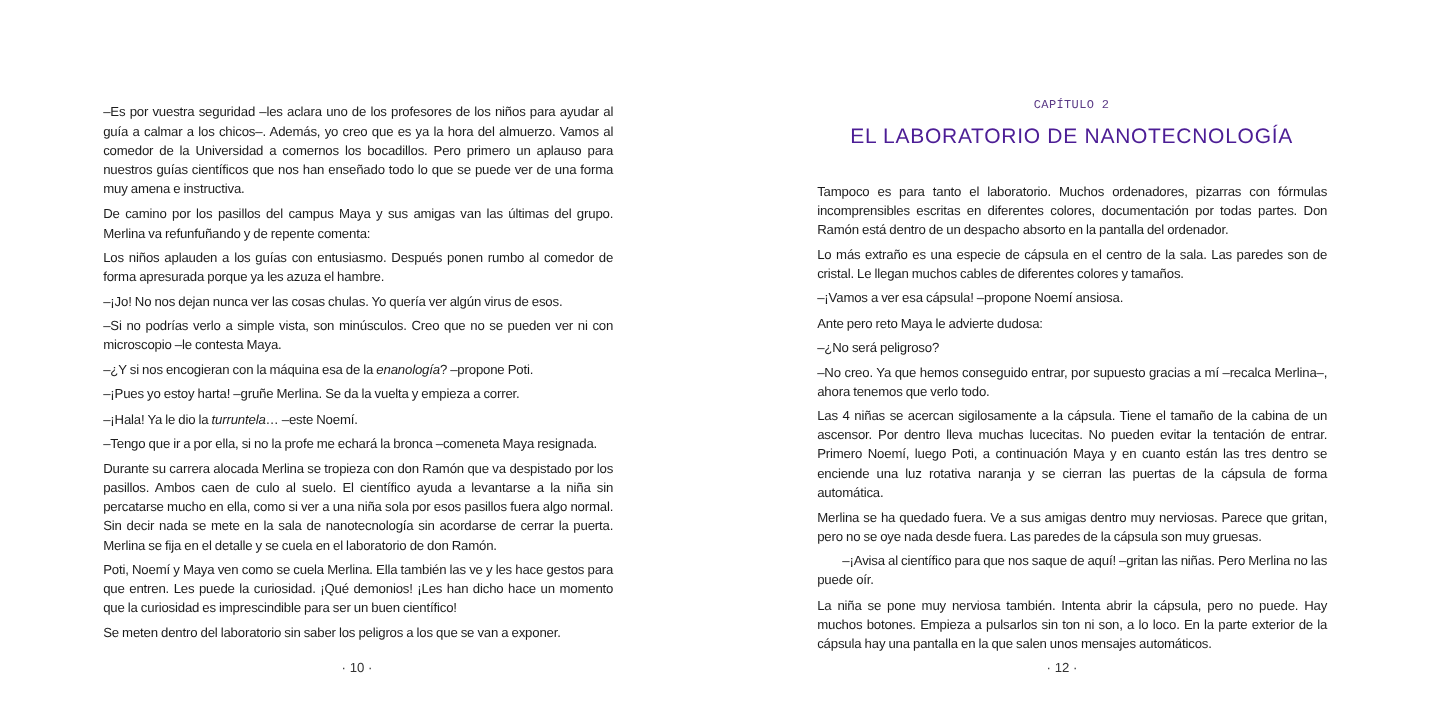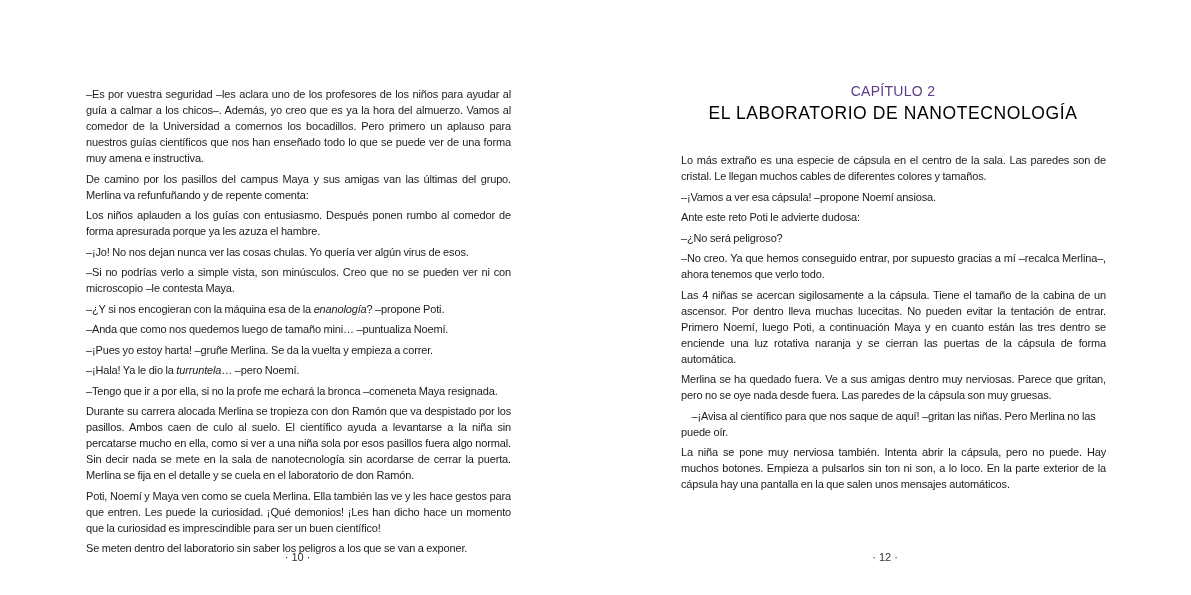--- a/index.html
+++ b/index.html
@@ -43,38 +43,39 @@
     .page.right .textblock {
       left: 86px;
       top: 152px;
       width: 425px;
     }
     .textblock p {
       margin: 0 0 4.5px 0;
       text-align: justify;
       text-align-last: left;
     }
-    .textblock p.single { text-align: center; }
+    .textblock p.single { text-align: right; }
     .chapter-header {
       position: absolute;
       left: 0;
       width: 596px;
       text-align: center;
     }
     .chapter-label {
       top: 83px;
-      font-size: 14px;
+      font-size: 10px;
       letter-spacing: 0.3px;
       color: #5b3a86;
+      font-family: Liberation Mono, monospace;
     }
     .chapter-title {
       top: 103px;
       font-size: 17.5px;
       letter-spacing: 0.6px;
-      color: #000000;
+      color: #4c1d95;
     }
     .folio {
       position: absolute;
       top: 551px;
       left: 0;
       width: 100%;
       text-align: center;
       font-size: 11px;
       color: #333333;
     }
@@ -88,38 +89,38 @@
 <div class="spread">
 
   <div class="page left">
     <div class="textblock">
       <p>–Es por vuestra seguridad –les aclara uno de los profesores de los niños para ayudar al guía a calmar a los chicos–. Además, yo creo que es ya la hora del almuerzo. Vamos al comedor de la Universidad a comernos los bocadillos. Pero primero un aplauso para nuestros guías científicos que nos han enseñado todo lo que se puede ver de una forma muy amena e instructiva.</p>
       <p>De camino por los pasillos del campus Maya y sus amigas van las últimas del grupo. Merlina va refunfuñando y de repente comenta:</p>
       <p>Los niños aplauden a los guías con entusiasmo. Después ponen rumbo al comedor de forma apresurada porque ya les azuza el hambre.</p>
       <p class="single">–¡Jo! No nos dejan nunca ver las cosas chulas. Yo quería ver algún virus de esos.</p>
       <p>–Si no podrías verlo a simple vista, son minúsculos. Creo que no se pueden ver ni con microscopio –le contesta Maya.</p>
       <p class="single"><span>–¿Y si nos encogieran con la máquina esa de la </span><em>enanología</em><span>? –propone Poti.</span></p>
-      <p class="single">–Anda que como nos quedemos luego de tamaño mini… –puntualiza Noemí.</p>
       <p class="single">–¡Pues yo estoy harta! –gruñe Merlina. Se da la vuelta y empieza a correr.</p>
-      <p class="single"><span>–¡Hala! Ya le dio la </span><em>turruntela</em><span>… –pero Noemí.</span></p>
+      <p class="single"><span>–¡Hala! Ya le dio la </span><em>turruntela</em><span>… –este Noemí.</span></p>
       <p class="single">–Tengo que ir a por ella, si no la profe me echará la bronca –comeneta Maya resignada.</p>
       <p>Durante su carrera alocada Merlina se tropieza con don Ramón que va despistado por los pasi­llos. Ambos caen de culo al suelo. El científico ayuda a levantarse a la niña sin percatarse mucho en ella, como si ver a una niña sola por esos pasillos fuera algo normal. Sin decir nada se mete en la sala de nanotecnología sin acordarse de cerrar la puerta. Merlina se fija en el detalle y se cuela en el laboratorio de don Ramón.</p>
       <p>Poti, Noemí y Maya ven como se cuela Merlina. Ella también las ve y les hace gestos para que en­tren. Les puede la curiosidad. ¡Qué demonios! ¡Les han dicho hace un momento que la curiosidad es imprescindible para ser un buen científico!</p>
       <p class="single">Se meten dentro del laboratorio sin saber los peligros a los que se van a exponer.</p>
     </div>
     <div class="folio">· 10 ·</div>
   </div>
 
   <div class="page right">
     <div class="chapter-header chapter-label">CAPÍTULO 2</div>
     <div class="chapter-header chapter-title">EL LABORATORIO DE NANOTECNOLOGÍA</div>
     <div class="textblock">
+      <p>Tampoco es para tanto el laboratorio. Muchos ordenadores, pizarras con fórmulas incompren­sibles escritas en diferentes colores, documentación por todas partes. Don Ramón está dentro de un despacho absorto en la pantalla del ordenador.</p>
       <p>Lo más extraño es una especie de cápsula en el centro de la sala. Las paredes son de cristal. Le llegan muchos cables de diferentes colores y tamaños.</p>
       <p class="single">–¡Vamos a ver esa cápsula! –propone Noemí ansiosa.</p>
-      <p class="single">Ante este reto Poti le advierte dudosa:</p>
+      <p class="single">Ante pero reto Maya le advierte dudosa:</p>
       <p class="single">–¿No será peligroso?</p>
       <p>–No creo. Ya que hemos conseguido entrar, por supuesto gracias a mí –recalca Merlina–, ahora tenemos que verlo todo.</p>
       <p>Las 4 niñas se acercan sigilosamente a la cápsula. Tiene el tamaño de la cabina de un ascensor. Por dentro lleva muchas lucecitas. No pueden evitar la tentación de entrar. Primero Noemí, luego Poti, a continuación Maya y en cuanto están las tres dentro se enciende una luz rotativa naranja y se cierran las puertas de la cápsula de forma automática.</p>
       <p>Merlina se ha quedado fuera. Ve a sus amigas dentro muy nerviosas. Parece que gritan, pero no se oye nada desde fuera. Las paredes de la cápsula son muy gruesas.</p>
       <p class="single">–¡Avisa al científico para que nos saque de aquí! –gritan las niñas. Pero Merlina no las puede oír.</p>
       <p>La niña se pone muy nerviosa también. Intenta abrir la cápsula, pero no puede. Hay muchos botones. Empieza a pulsarlos sin ton ni son, a lo loco. En la parte exterior de la cápsula hay una pantalla en la que salen unos mensajes automáticos.</p>
     </div>
     <div class="folio">· 12 ·</div>
   </div>
 

